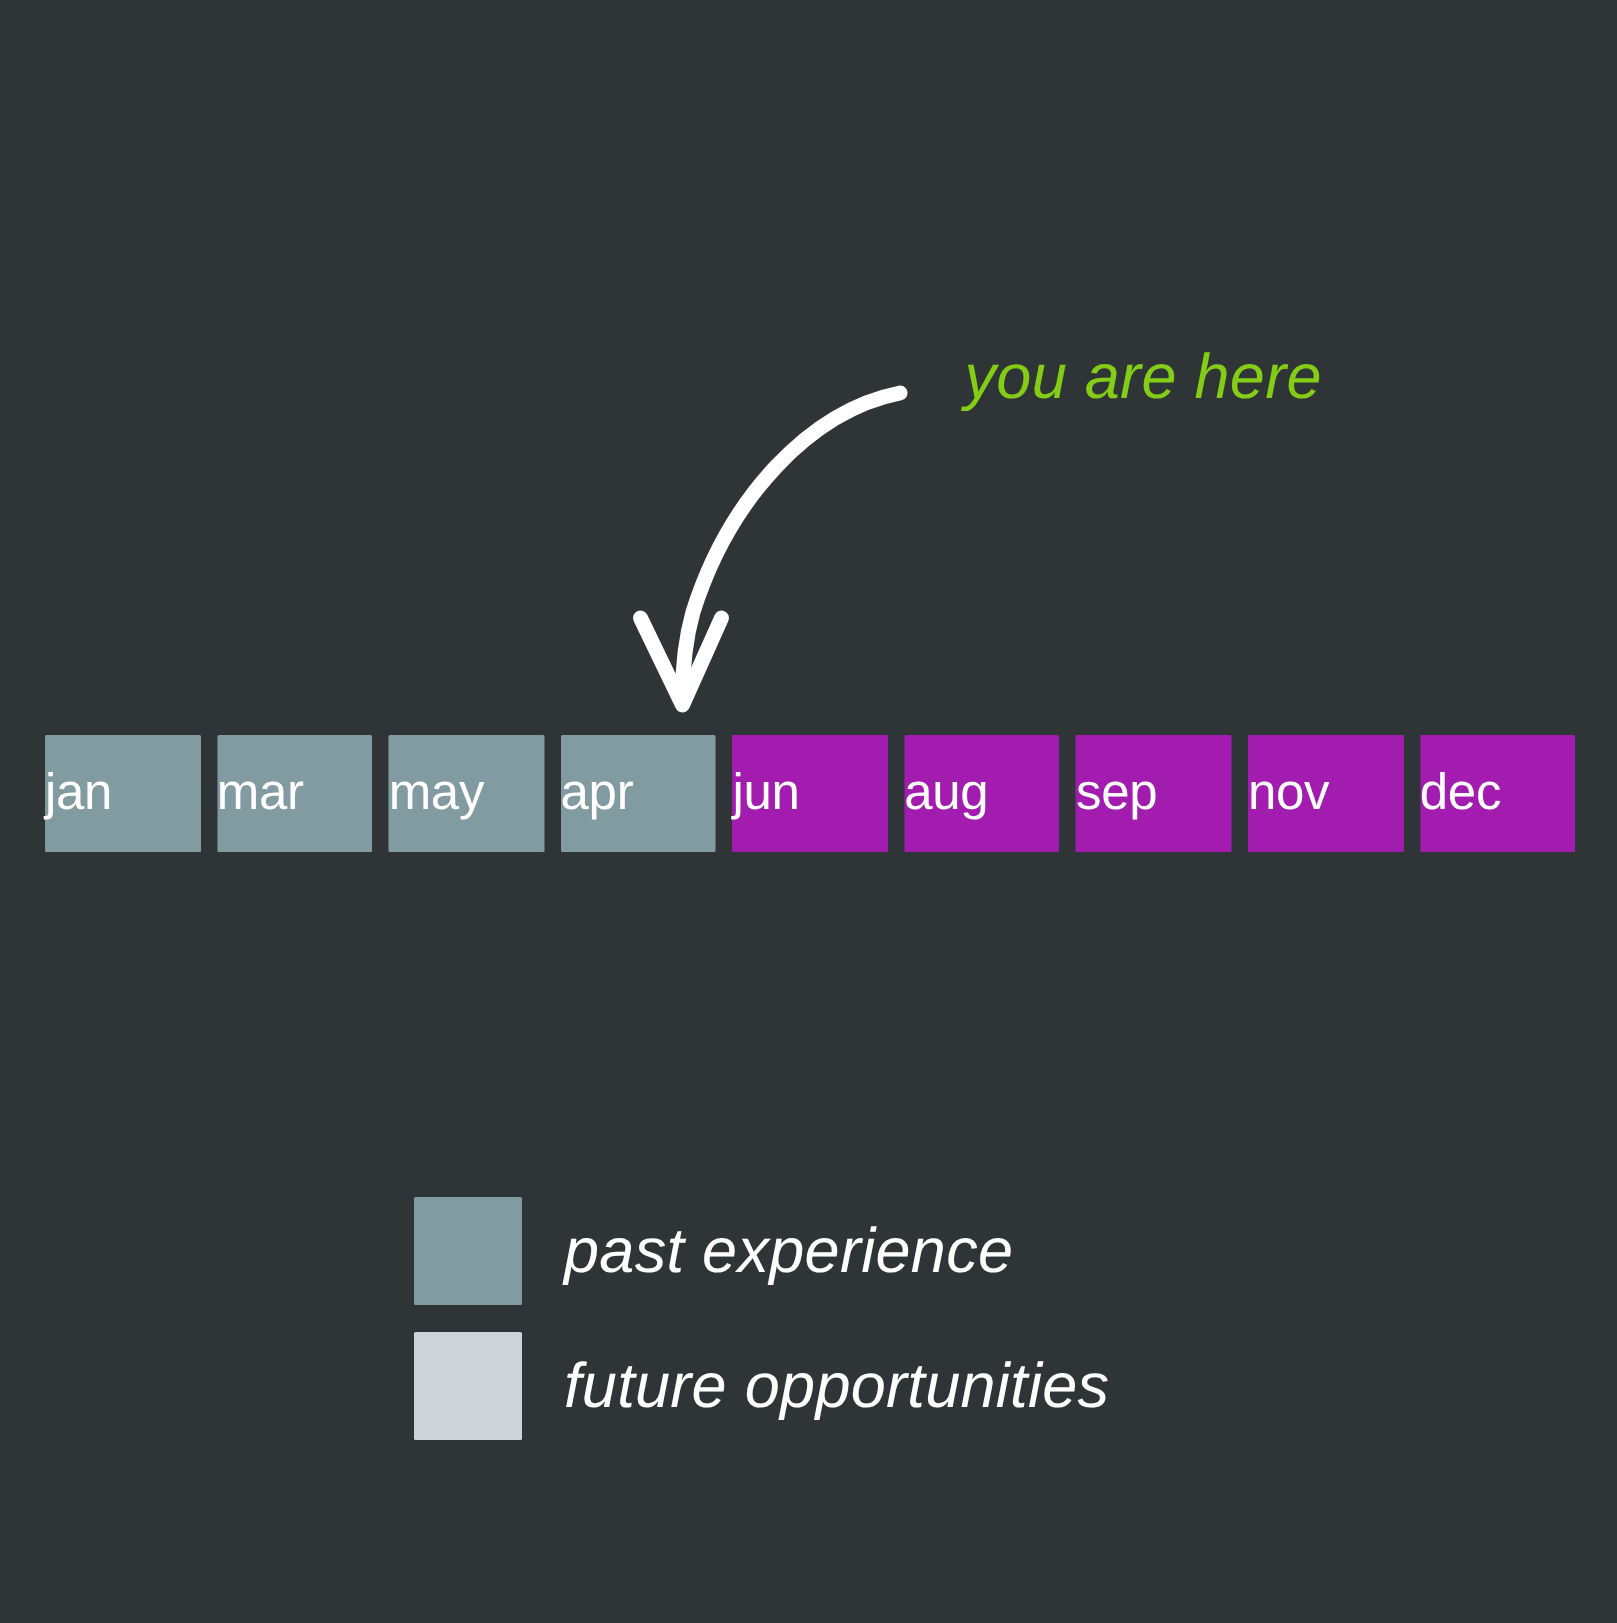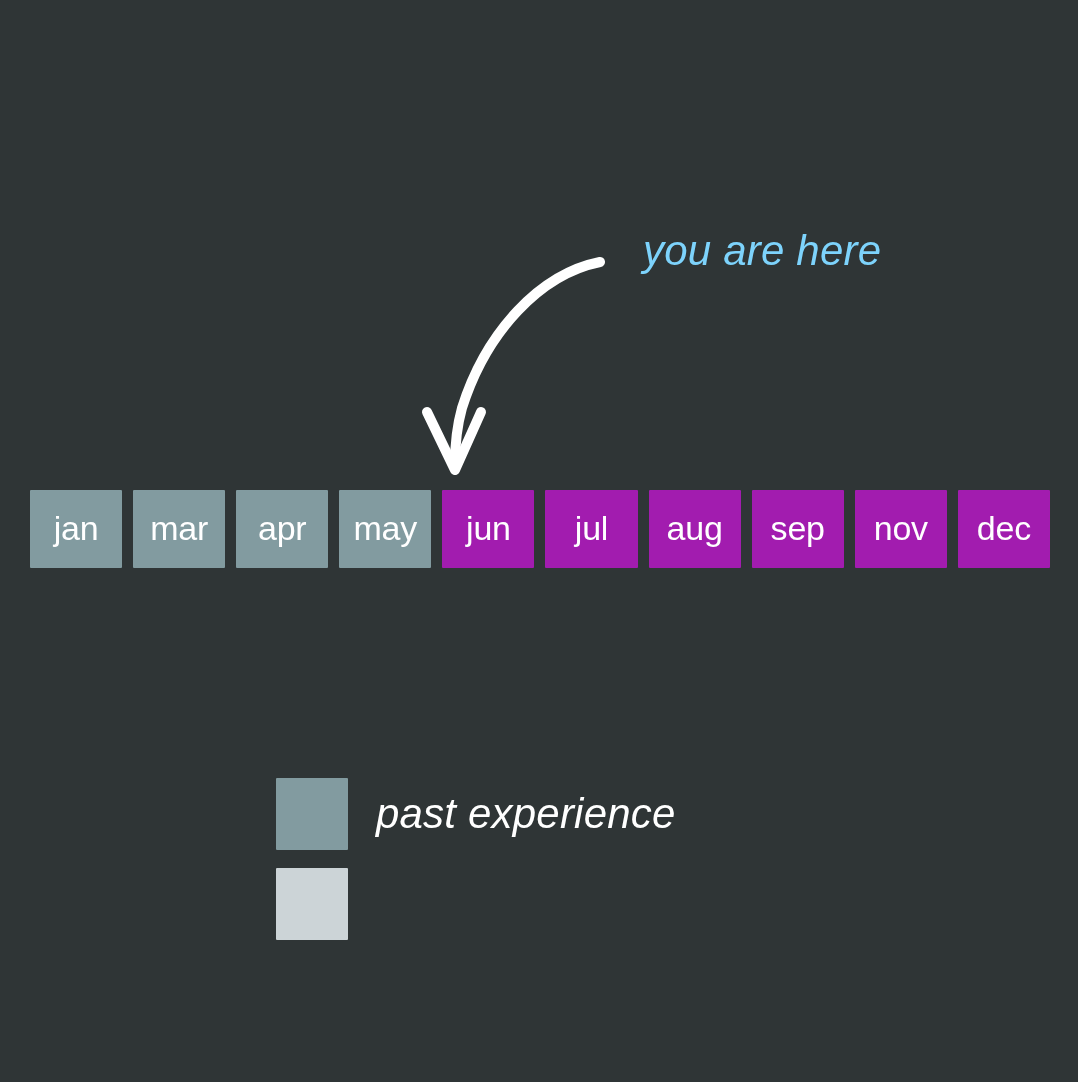--- a/index.html
+++ b/index.html
@@ -27,63 +27,62 @@
     width: 1020px;
     height: 78px;
     display: flex;
     gap: 11px;
   }
   .month-tile {
     flex: 1 1 0;
     height: 78px;
     display: flex;
     align-items: center;
-    justify-content: center;
     box-sizing: border-box;
     border-radius: 1px;
   }
   .month-tile.past   { background: #829ba0; }
   .month-tile.future { background: #a21caf; }
   .month-label {
     color: #ffffff;
     font-size: 34px;
     line-height: 1;
     letter-spacing: -0.2px;
     font-weight: 400;
     white-space: nowrap;
     transform: translateY(-1px);
   }
 
   
   #annotation-text {
     position: absolute;
     left: 643px;
     top: 228px;
-    color: #7dd3fc;
+    color: #84cc16;
     font-size: 42px;
     line-height: 1.1;
     font-style: italic;
     font-weight: 400;
     letter-spacing: 0.2px;
     white-space: nowrap;
   }
   #annotation-arrow {
     position: absolute;
     left: 400px;
     top: 240px;
     width: 240px;
     height: 250px;
     pointer-events: none;
   }
 
   
   #legend {
     position: absolute;
     left: 276px;
-    top: 778px;
+    top: 798px;
     width: 600px;
   }
   .legend-row {
     display: flex;
     align-items: center;
     height: 72px;
   }
   .legend-row + .legend-row { margin-top: 18px; }
   .legend-swatch {
     width: 72px;
@@ -118,30 +117,27 @@
 
   <div id="timeline">
 
     <div class="month-tile past">
       <span class="month-label">jan</span>
     </div>
     <div class="month-tile past">
       <span class="month-label">mar</span>
     </div>
     <div class="month-tile past">
-      <span class="month-label">apr</span>
+      <span class="month-label">may</span>
     </div>
     <div class="month-tile past">
-      <span class="month-label">may</span>
+      <span class="month-label">apr</span>
     </div>
     <div class="month-tile future">
       <span class="month-label">jun</span>
-    </div>
-    <div class="month-tile future">
-      <span class="month-label">jul</span>
     </div>
     <div class="month-tile future">
       <span class="month-label">aug</span>
     </div>
     <div class="month-tile future">
       <span class="month-label">sep</span>
     </div>
     <div class="month-tile future">
       <span class="month-label">nov</span>
     </div>
@@ -153,17 +149,18 @@
 
   <div id="legend">
 
     <div class="legend-row">
       <div class="legend-swatch past"></div>
       <div class="legend-label">past experience</div>
     </div>
 
     <div class="legend-row">
       <div class="legend-swatch future"></div>
+      <div class="legend-label">future opportunities</div>
     </div>
 
   </div>
 
 </div>
 
 </body></html>

